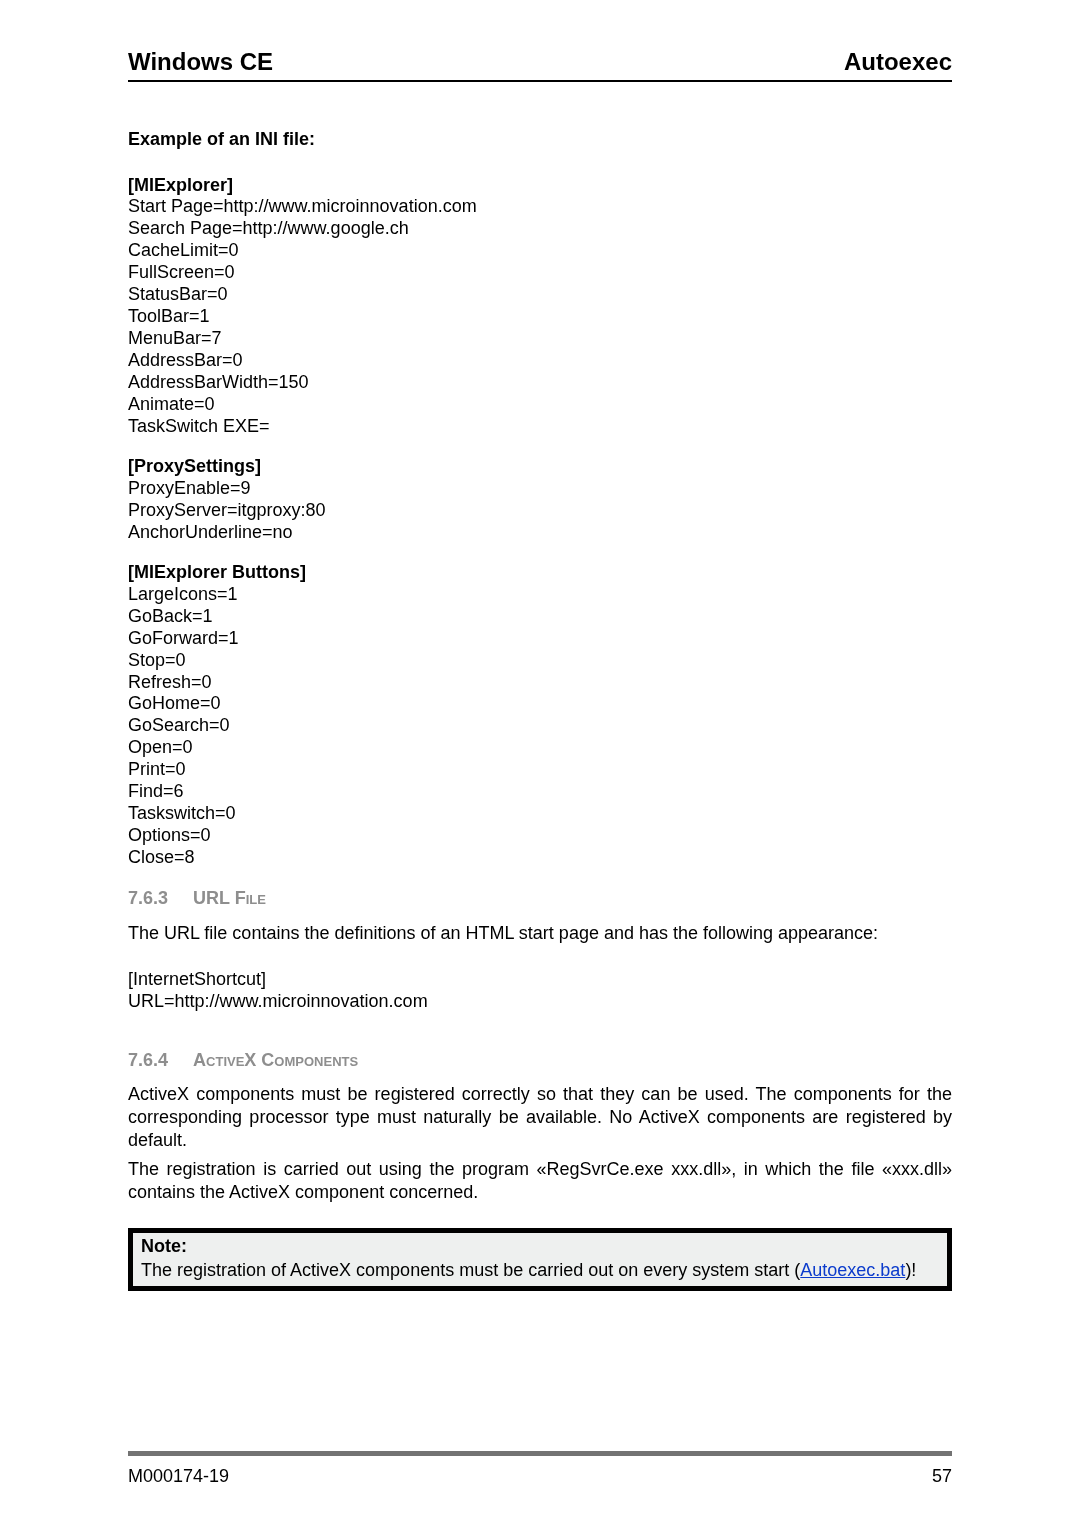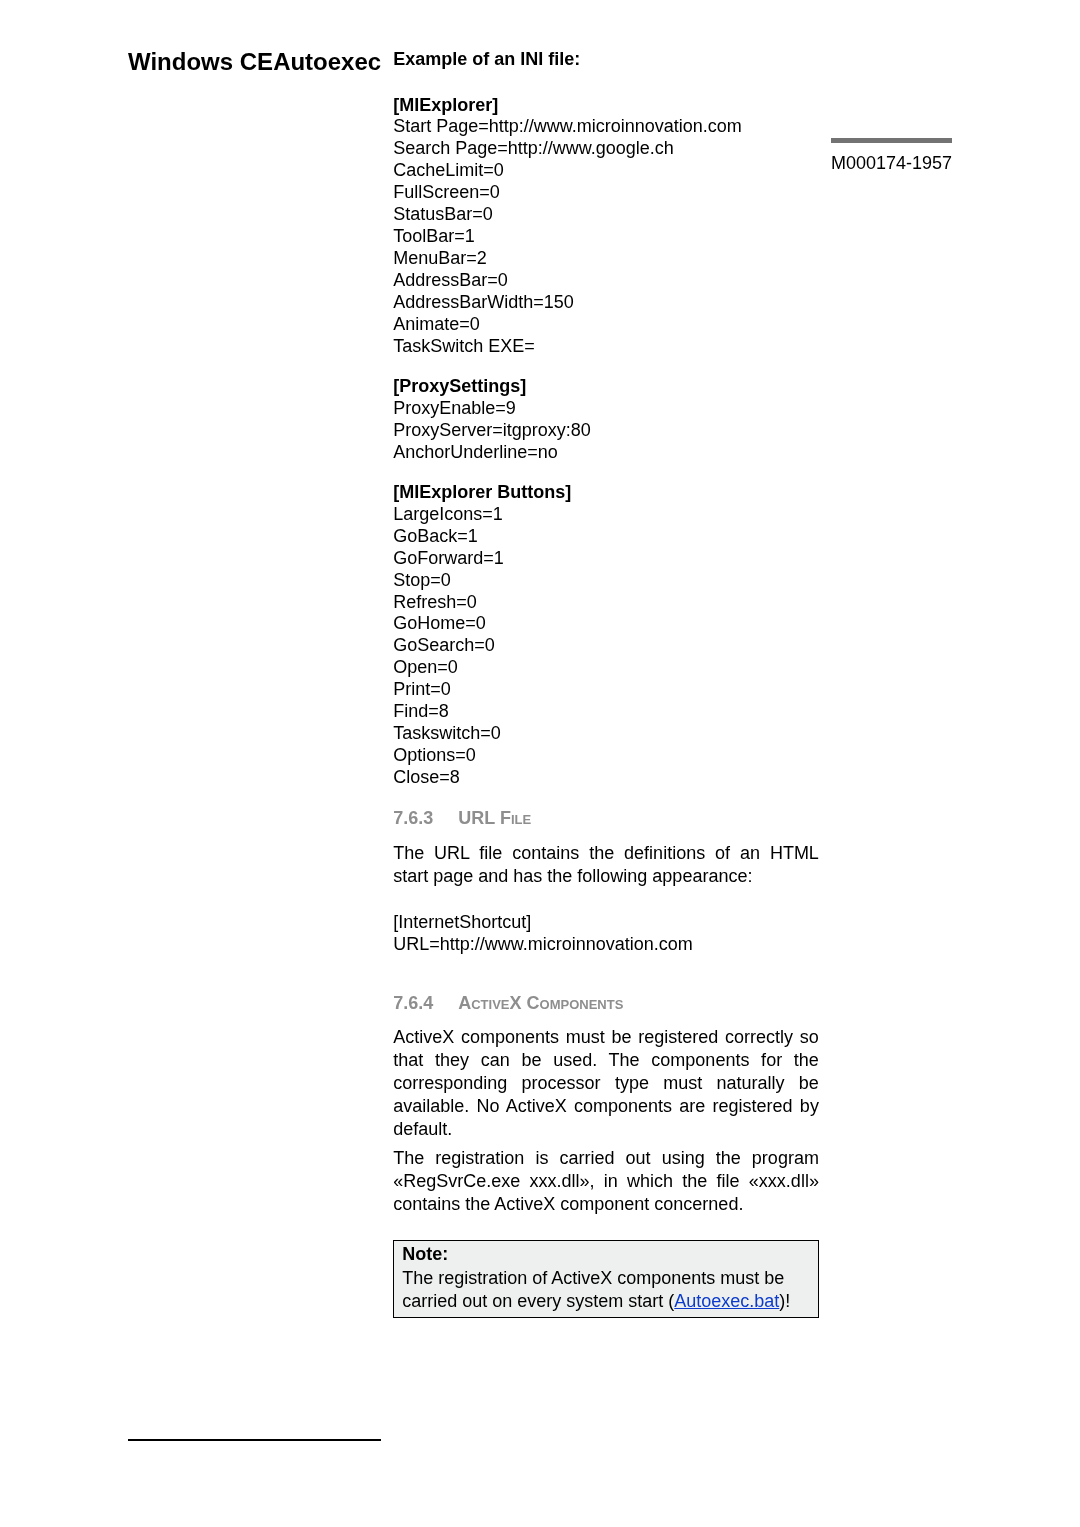--- a/index.html
+++ b/index.html
@@ -8,22 +8,21 @@
     background: #fff;
     font-family: Arial, Helvetica, sans-serif;
     color: #000;
   }
   .page {
     width: 1080px;
     min-height: 1527px;
     padding: 48px 128px 40px 128px;
     position: relative;
     display: flex;
-    flex-direction: row;
-    gap: 12px;
+    flex-direction: column;
   }
   .header {
     display: flex;
     justify-content: space-between;
     align-items: baseline;
     border-bottom: 2px solid #000;
     padding-bottom: 4px;
     margin-bottom: 46px;
   }
   .header-left {
@@ -53,21 +52,21 @@
   .small-caps {
     font-variant: small-caps;
   }
   p.para {
     font-size: 18px;
     line-height: 1.28;
     text-align: justify;
     margin-bottom: 6px;
   }
   .note-box {
-    border: 1px solid #000000;
+    border: 5px solid #000000;
     background: #eef0ef;
     padding: 2px 8px 4px 8px;
     margin-top: 24px;
     font-size: 18px;
     line-height: 1.3;
   }
   .note-box a {
     color: #0b3bcc;
     text-decoration: underline;
   }
@@ -96,21 +95,21 @@
     <div class="bold" style="font-size:18px; margin-bottom:24px;">Example of an INI file:</div>
 
     <div class="ini-block">
       <div class="ini-line bold">[MIExplorer]</div>
       <div class="ini-line mono-break">Start Page=http://www.microinnovation.com</div>
       <div class="ini-line mono-break">Search Page=http://www.google.ch</div>
       <div class="ini-line">CacheLimit=0</div>
       <div class="ini-line">FullScreen=0</div>
       <div class="ini-line">StatusBar=0</div>
       <div class="ini-line">ToolBar=1</div>
-      <div class="ini-line">MenuBar=2</div>
+      <div class="ini-line">MenuBar=7</div>
       <div class="ini-line">AddressBar=0</div>
       <div class="ini-line">AddressBarWidth=150</div>
       <div class="ini-line">Animate=0</div>
       <div class="ini-line">TaskSwitch EXE=</div>
     </div>
 
     <div class="ini-block">
       <div class="ini-line bold">[ProxySettings]</div>
       <div class="ini-line">ProxyEnable=9</div>
       <div class="ini-line">ProxyServer=itgproxy:80</div>
@@ -121,21 +120,21 @@
       <div class="ini-line bold">[MIExplorer Buttons]</div>
       <div class="ini-line">LargeIcons=1</div>
       <div class="ini-line">GoBack=1</div>
       <div class="ini-line">GoForward=1</div>
       <div class="ini-line">Stop=0</div>
       <div class="ini-line">Refresh=0</div>
       <div class="ini-line">GoHome=0</div>
       <div class="ini-line">GoSearch=0</div>
       <div class="ini-line">Open=0</div>
       <div class="ini-line">Print=0</div>
-      <div class="ini-line">Find=8</div>
+      <div class="ini-line">Find=6</div>
       <div class="ini-line">Taskswitch=0</div>
       <div class="ini-line">Options=0</div>
       <div class="ini-line">Close=8</div>
     </div>
 
     <div class="section-heading">
       <span class="num">7.6.3</span>
       <span class="small-caps">URL File</span>
     </div>
     <p class="para">The URL file contains the definitions of an HTML start page and has the following appearance:</p>

